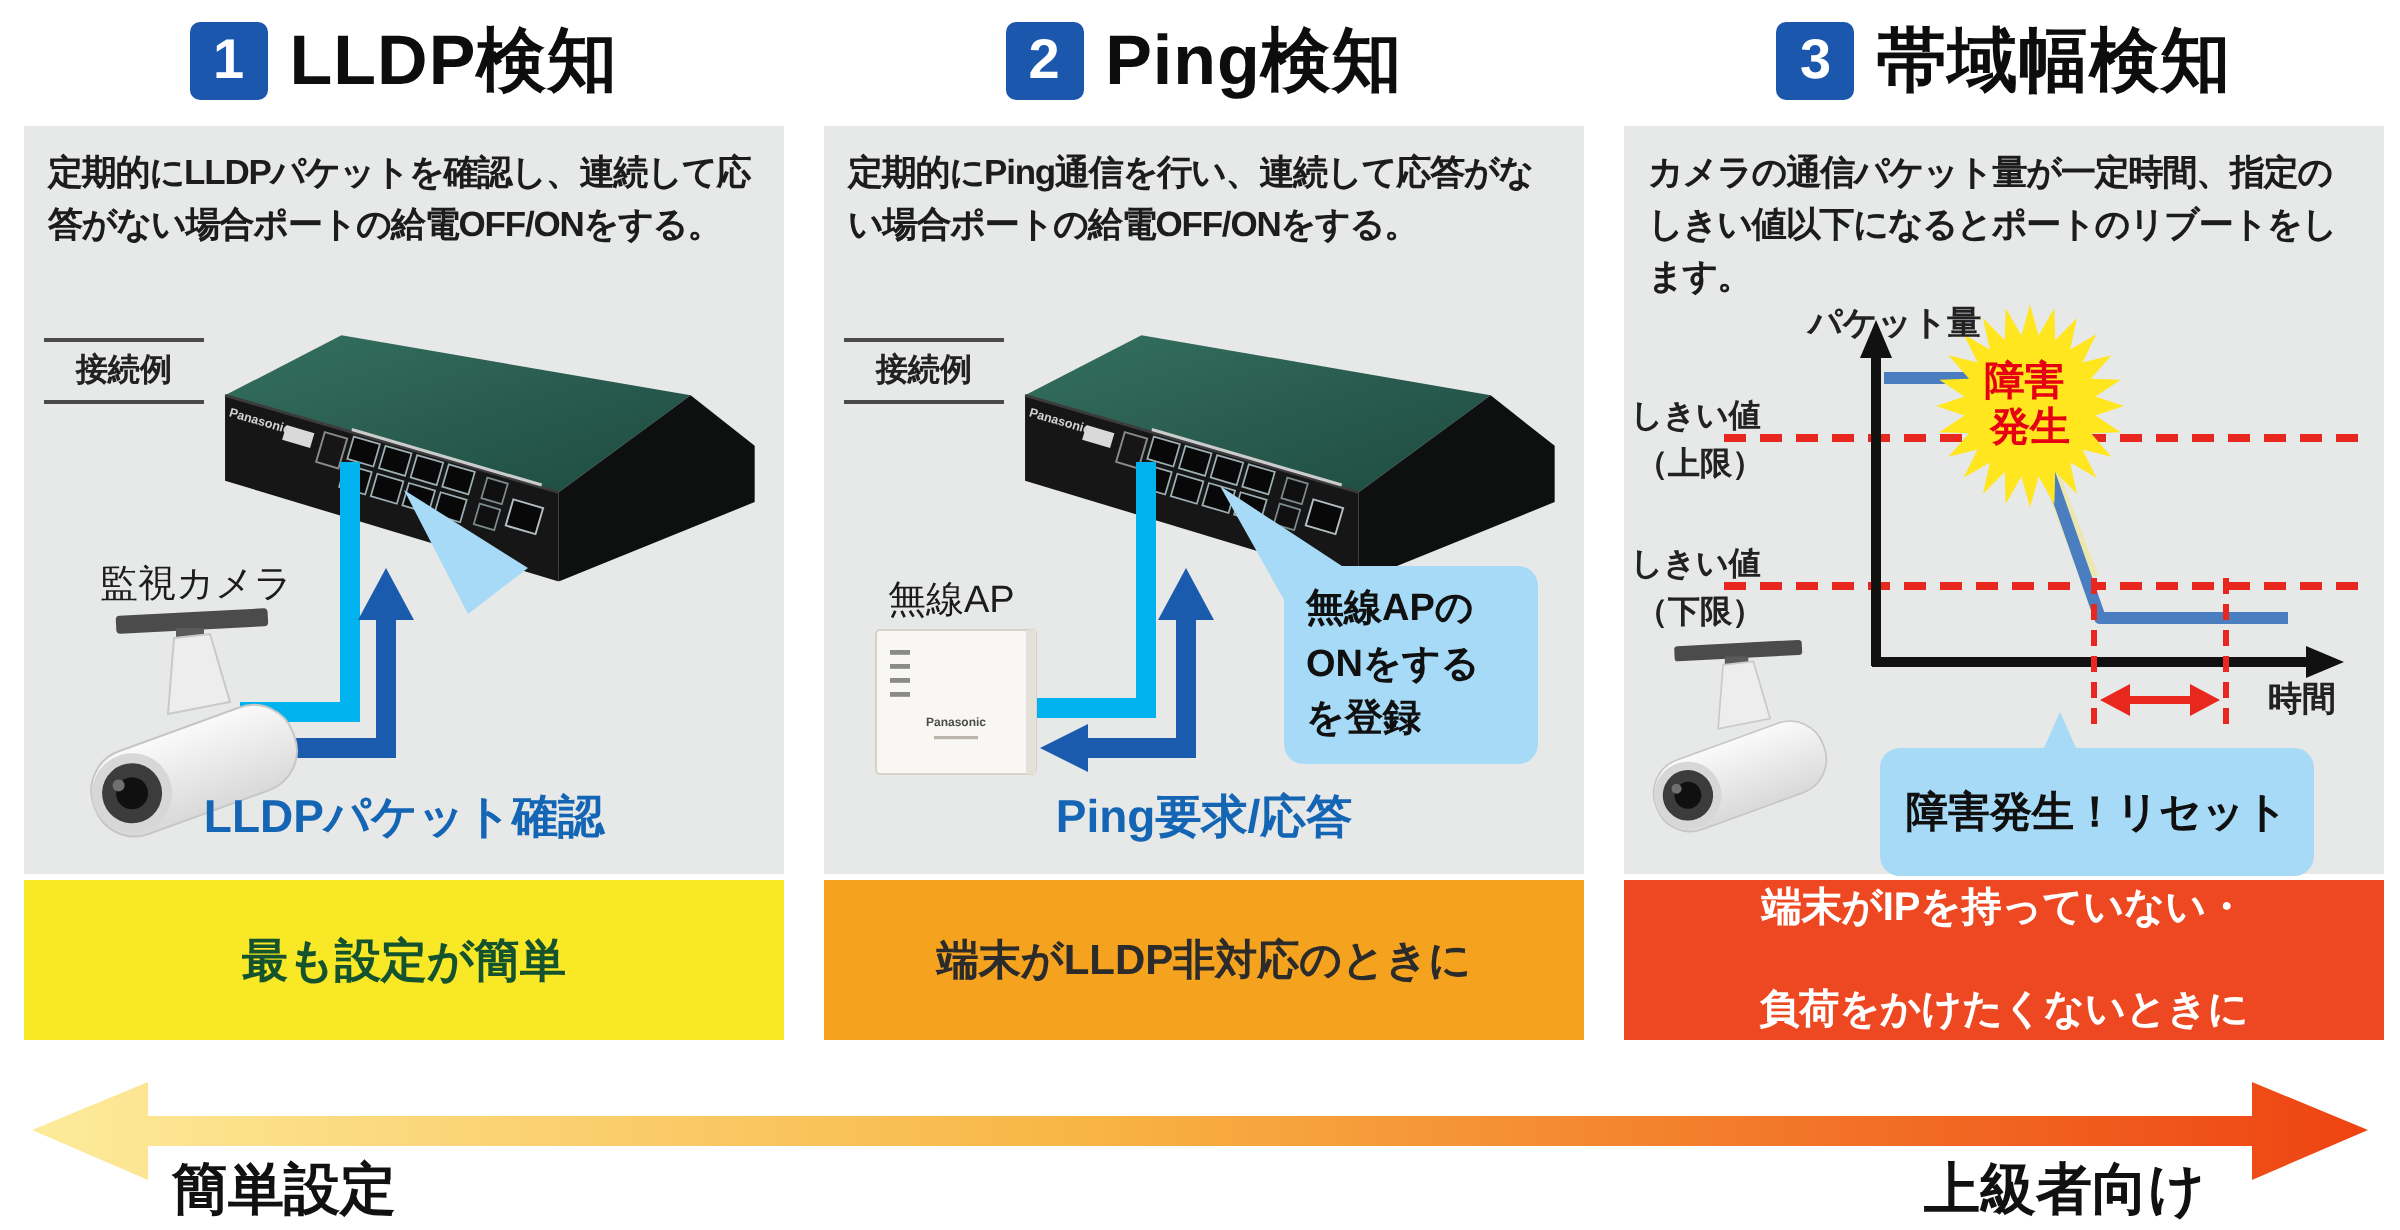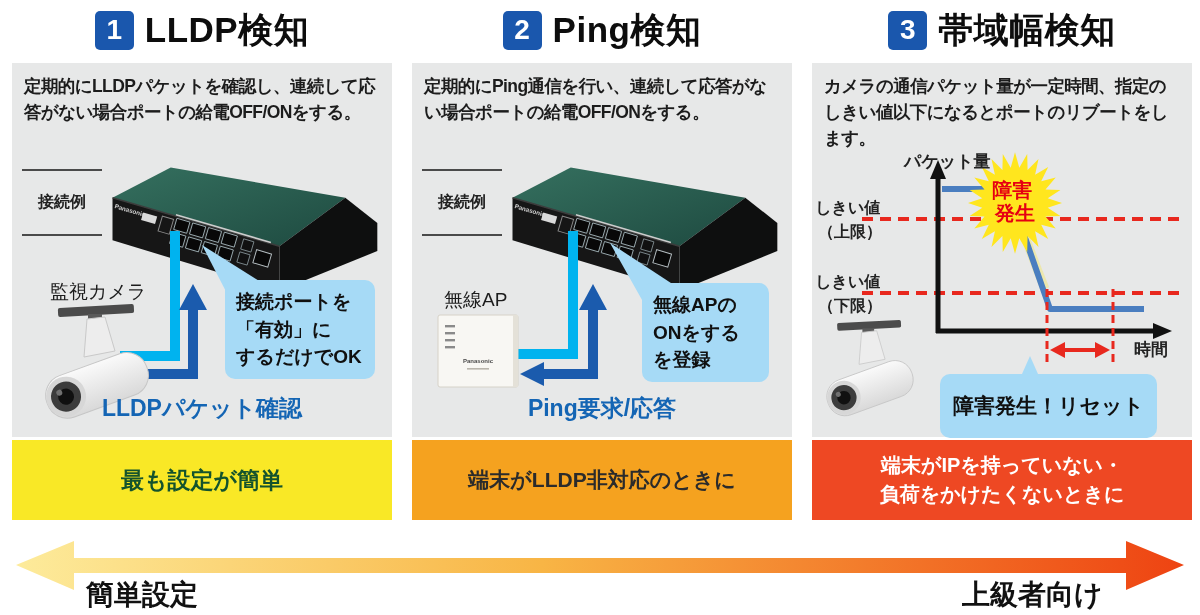--- a/index.html
+++ b/index.html
@@ -14,21 +14,21 @@
   .panel-header { position:absolute; top:2px; left:0; width:380px; height:56px;
     display:flex; align-items:center; justify-content:center; gap:11px; }
   .num-badge { width:39px; height:39px; background:#1a57ad; color:#fff; border-radius:5px;
     display:flex; align-items:center; justify-content:center; font-size:28px; font-weight:bold; }
   .panel-title { font-size:35px; font-weight:bold; color:#0d0d0d; letter-spacing:0.5px; white-space:nowrap; }
 
   .panel-box { position:absolute; top:63px; left:0; width:380px; height:374px; background:#e7e8e8; }
   .desc { position:absolute; top:11px; left:12px; width:358px;
     font-size:17.5px; font-weight:bold; line-height:1.48; color:#1c1c1c; letter-spacing:-0.6px; }
   .example-tag { position:absolute; left:10px; top:106px; width:80px; text-align:center;
-    font-size:16px; font-weight:bold; color:#222; padding:21px 0;
+    font-size:16px; font-weight:bold; color:#222; padding:4px 0;
     border-top:2px solid #4a4a4a; border-bottom:2px solid #4a4a4a; }
   .diagram { position:absolute; inset:0; width:380px; height:374px; }
 
   .device-label { position:absolute; font-size:19px; font-weight:normal; color:#1c1c1c; white-space:nowrap; }
   .p1 .device-label { left:38px; top:216px; }
   .p2 .device-label { left:32px; top:224px; }
 
   .callout { position:absolute; background:#a6daf6; border-radius:10px;
     font-weight:bold; color:#101010; }
   .callout-multi { padding:8px 11px; font-size:19px; line-height:1.45; }
@@ -38,21 +38,21 @@
     display:flex; align-items:center; justify-content:center; font-size:21px; white-space:nowrap; }
 
   .caption { position:absolute; top:330px; left:0; width:380px; text-align:center;
     font-size:23px; font-weight:bold; color:#1465b4; }
 
   .bar { position:absolute; top:440px; left:0; width:380px; height:80px;
     display:flex; flex-direction:column; align-items:center; justify-content:center;
     font-weight:bold; text-align:center; }
   .p1 .bar { background:#f9e826; font-size:23px; color:#14532d; }
   .p2 .bar { background:#f5a21f; font-size:21px; color:#2b2b2b; }
-  .p3 .bar { background:#ee4823; font-size:20px; color:#ffffff; line-height:1.45; }
+  .p3 .bar { background:#ee4823; font-size:20px; color:#ffffff; line-height:1.45;justify-content:space-between; }
 
   .footer-arrow { position:absolute; left:0; top:538px; width:1200px; height:56px; }
   .footer-label { position:absolute; font-size:28px; font-weight:bold; color:#111; white-space:nowrap; }
   .lbl-left { left:86px; top:576px; }
   .lbl-right { left:962px; top:576px; }
 
   
   text { font-family:"Liberation Sans","DejaVu Sans",sans-serif; }
   .axis-label { font-size:17px; font-weight:bold; fill:#222; }
   .th-label { font-size:16px; font-weight:bold; fill:#222; text-anchor:middle; }
@@ -130,25 +130,20 @@
     <svg class="diagram" viewBox="0 0 380 374">
       <use href="#switch3d" width="300" height="140" transform="translate(85,92) scale(0.97)"></use>
       <polygon points="190,182 252,221 222,244" fill="#a6daf6"></polygon>
       <path d="M163,168 L163,293 L108,293" fill="none" stroke="#00b3ef" stroke-width="10"></path>
       <path d="M108,311 L181,311 L181,244" fill="none" stroke="#1b5bad" stroke-width="10"></path>
       <polygon points="167,247 195,247 181,221" fill="#1b5bad"></polygon>
       <use href="#cam" width="140" height="130" transform="translate(16,240)"></use>
     </svg>
     <div class="example-tag">接続例</div>
     <div class="device-label">監視カメラ</div>
-    <div class="callout callout-multi">
-      <div>接続ポートを</div>
-      <div>「有効」に</div>
-      <div>するだけでOK</div>
-    </div>
     <div class="caption">LLDPパケット確認</div>
   </div>
   <div class="bar">
     <div>最も設定が簡単</div>
   </div>
 </section>
 
 <section class="panel p2">
   <div class="panel-header">
     <span class="num-badge">2</span>

